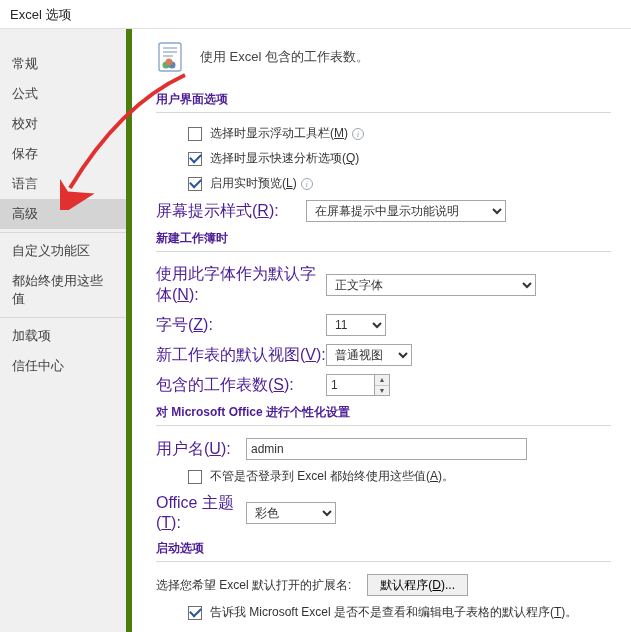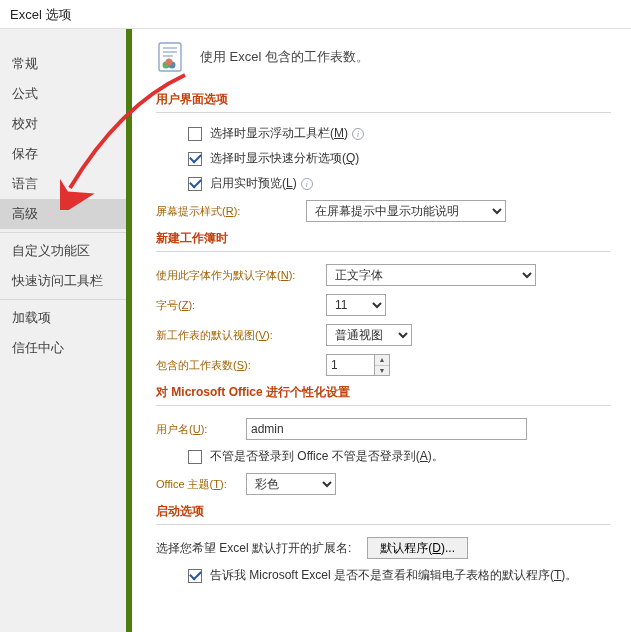--- a/index.html
+++ b/index.html
@@ -61,37 +61,37 @@
     margin-bottom: 18px;
   }
   .header-icon {
     width: 32px;
     height: 32px;
     flex: none;
   }
   .header-text { font-size: 13px; color: #444; }
   .section-title {
     font-size: 12px;
-    color: #c2410c;
+    color: #4c1d95;
     font-weight: bold;
     border-bottom: 1px solid #d8d8d8;
     padding-bottom: 4px;
     margin: 8px 0 12px 0;
   }
   .form-row {
     display: flex;
     align-items: center;
     margin: 8px 0 8px 0;
   }
   .form-row.check { margin-left: 0; padding-left: 32px; }
   .form-row .lbl {
     width: 150px;
     text-align: left;
-    color: #a16207;
-    font-size: 11px;
+    color: #4c1d95;
+    font-size: 16px;
   }
   .u { text-decoration: underline; }
   .cb {
     width: 14px; height: 14px;
     border: 1px solid #707070;
     margin-right: 8px;
     display: inline-flex;
     align-items: center;
     justify-content: center;
     background: #fff;
@@ -181,21 +181,21 @@
 
   <div class="sidebar">
     <div class="sidebar-item">常规</div>
     <div class="sidebar-item">公式</div>
     <div class="sidebar-item">校对</div>
     <div class="sidebar-item">保存</div>
     <div class="sidebar-item">语言</div>
     <div class="sidebar-item selected">高级</div>
     <div class="sidebar-sep"></div>
     <div class="sidebar-item">自定义功能区</div>
-    <div class="sidebar-item">快速访问工具栏</div>
+    <div class="sidebar-item">都始终使用这些值</div>
     <div class="sidebar-sep"></div>
     <div class="sidebar-item">加载项</div>
     <div class="sidebar-item">信任中心</div>
   </div>
 
   <div class="content">
 
     <div class="header-row">
       <svg class="header-icon" viewBox="0 0 32 32">
         <rect x="3" y="2" width="22" height="28" rx="2" fill="#fff" stroke="#8ca8c8" stroke-width="1.4"></rect>
@@ -271,21 +271,21 @@
 
     <div class="section-title">对 Microsoft Office 进行个性化设置</div>
 
     <div class="form-row">
       <span class="lbl" style="width:90px"><span>用户名(</span><span class="u">U</span><span>):</span></span>
       <input type="text" class="txt-w" value="admin" style="">
     </div>
 
     <div class="form-row check">
       <span class="cb"></span>
-      <span><span>不管是否登录到 Office 不管是否登录到(</span><span class="u">A</span><span>)。</span></span>
+      <span><span>不管是否登录到 Excel 都始终使用这些值(</span><span class="u">A</span><span>)。</span></span>
     </div>
 
     <div class="form-row">
       <span class="lbl" style="width:90px"><span>Office 主题(</span><span class="u">T</span><span>):</span></span>
       <select style="width:90px">
         <option>彩色</option>
       </select>
     </div>
 
     <div class="section-title">启动选项</div>

